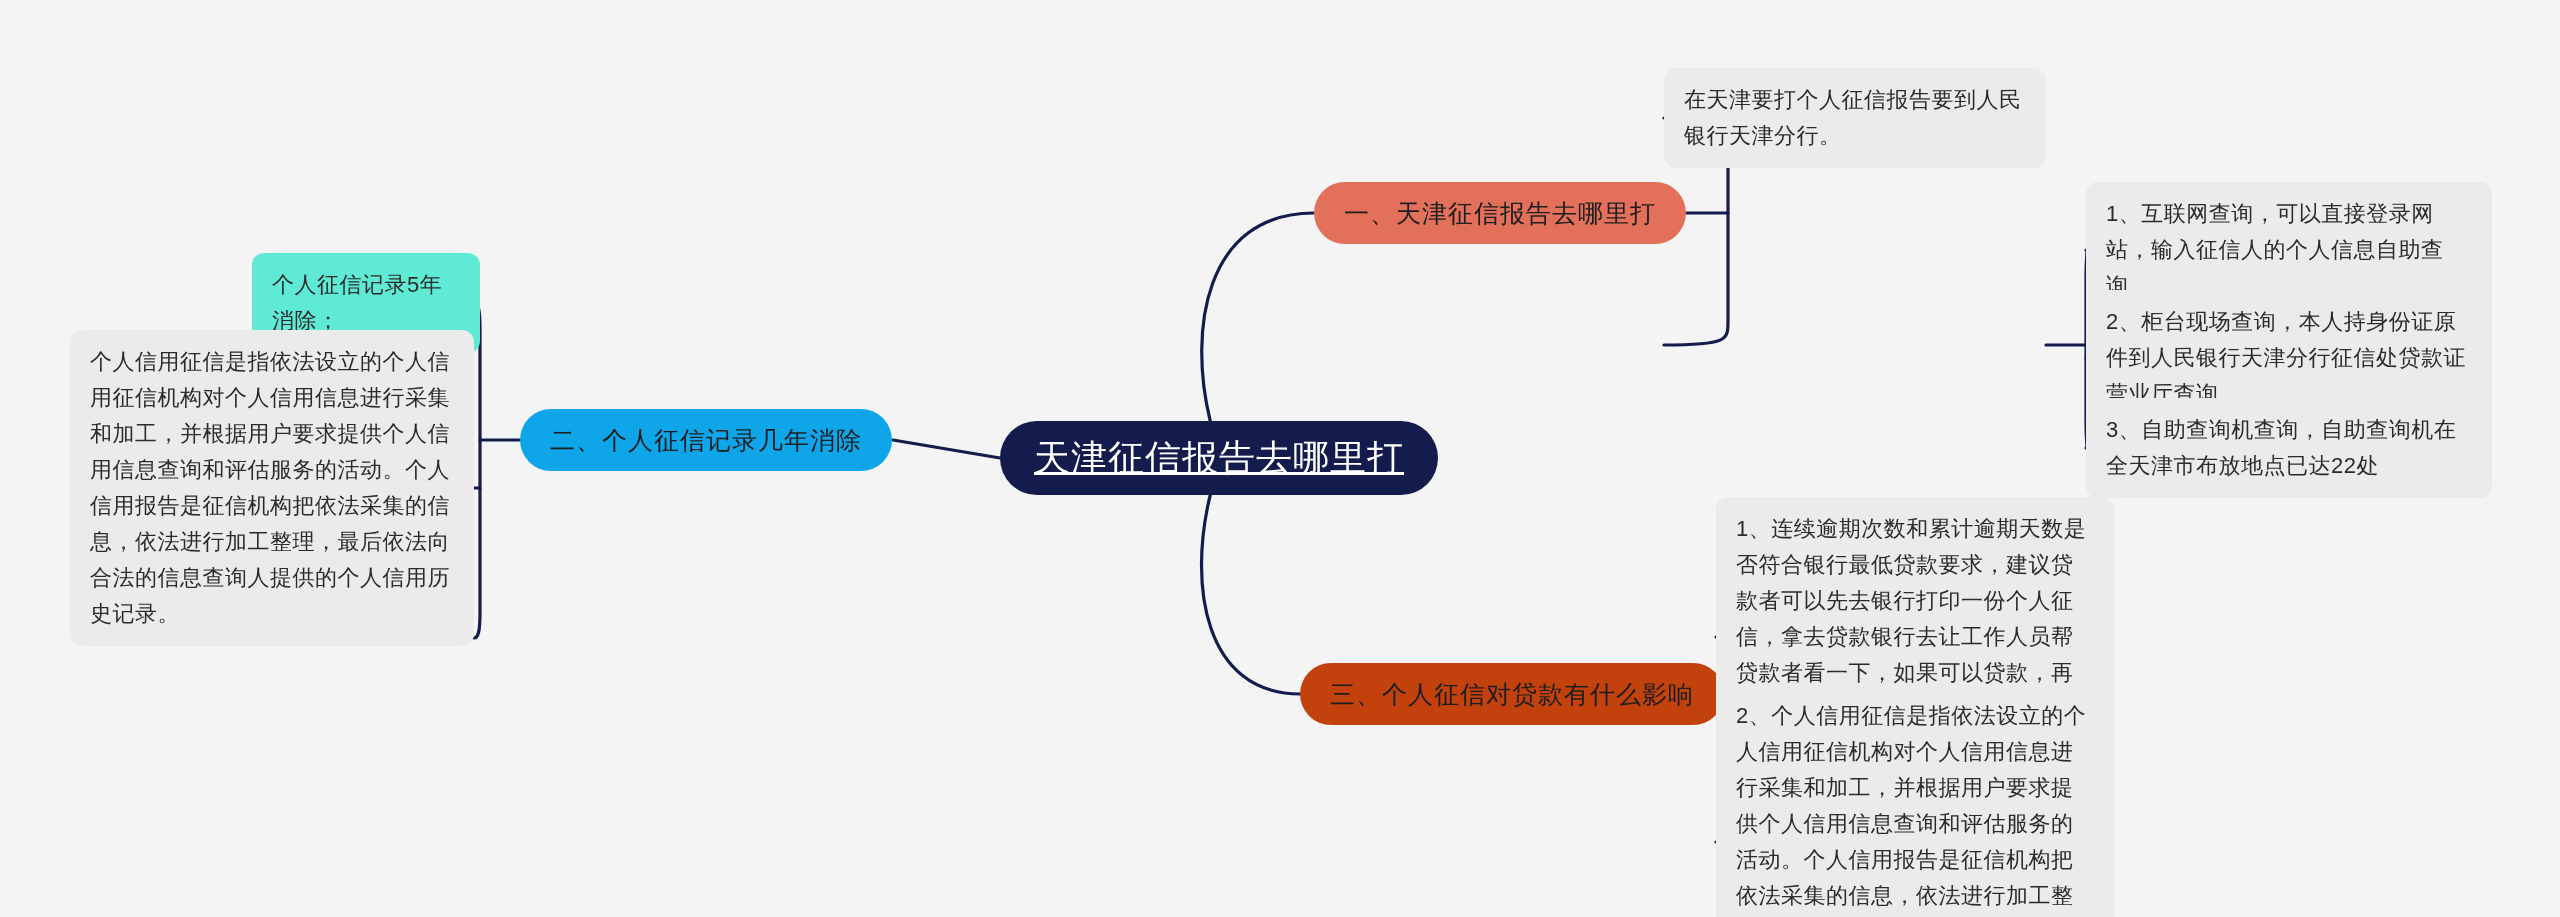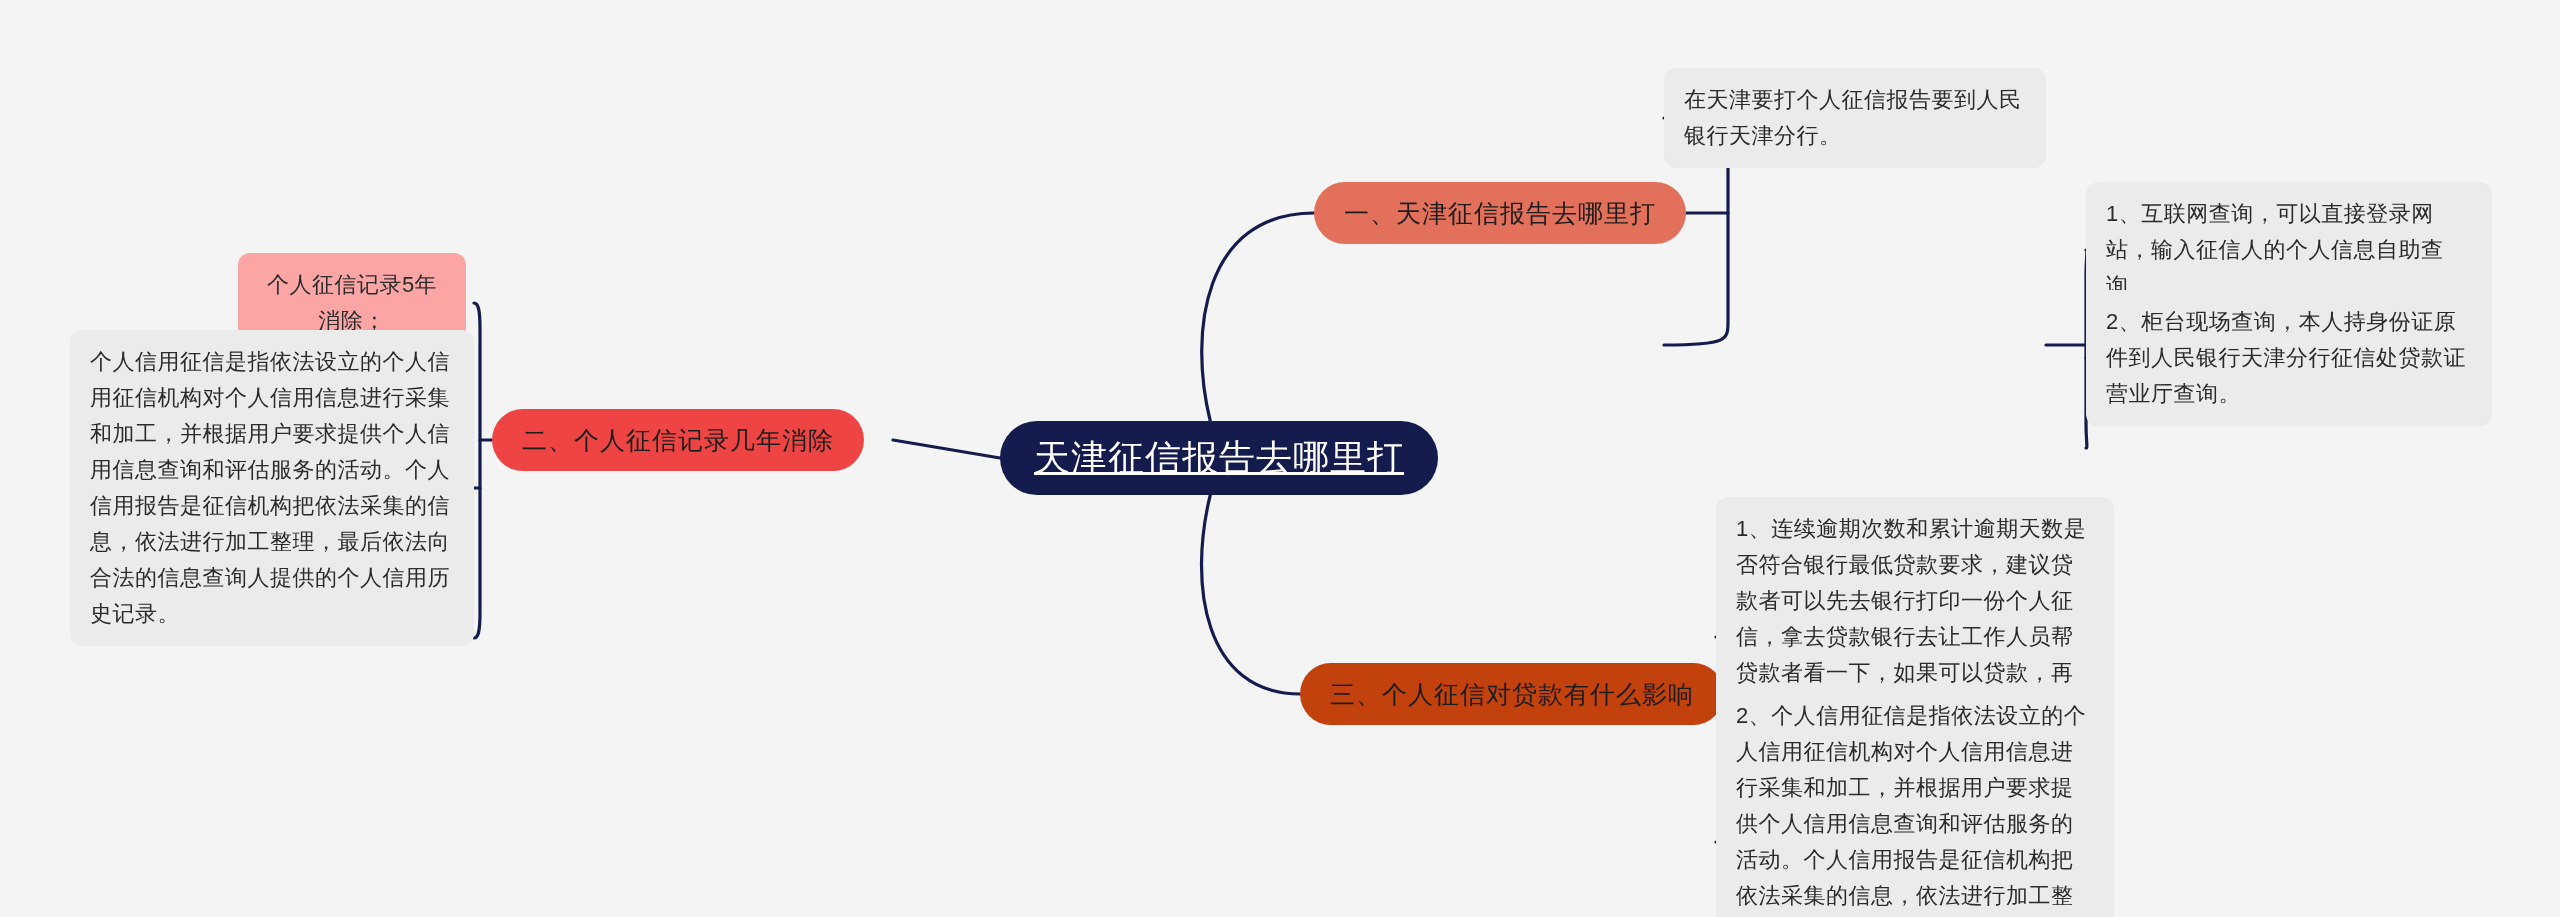--- a/index.html
+++ b/index.html
@@ -109,26 +109,29 @@
 
 
   <div class="node leaf" style="left: 2086px; top: 182px; width: 406px; background: rgb(235, 235, 235); color: rgb(43, 43, 43);">
     <span>1、互联网查询，可以直接登录网站，输入征信人的个人信息自助查询。</span>
   </div>
 
   <div class="node leaf" style="left: 2086px; top: 290px; width: 406px; background: rgb(235, 235, 235); color: rgb(43, 43, 43);">
     <span>2、柜台现场查询，本人持身份证原件到人民银行天津分行征信处贷款证营业厅查询。</span>
   </div>
 
+  <div class="node leaf" style="left: 2086px; top: 398px; width: 406px; background: rgb(235, 235, 235); color: rgb(43, 43, 43);">
+    <span>3、自助查询机查询，自助查询机在全天津市布放地点已达22处</span>
+  </div>
 
-  <div class="node branch" style="left: 492px; top: 409px; background: #ef4444; color: rgb(29, 29, 29);">
+  <div class="node branch" style="left: 520px; top: 409px; background: #0ea5e9; color: rgb(29, 29, 29);">
     <span>二、个人征信记录几年消除</span>
   </div>
 
-  <div class="node leaf r-align" style="left: 238px; top: 253px; width: 228px; background: #fca5a5; color: rgb(43, 43, 43); text-align: center;">
+  <div class="node leaf r-align" style="left: 252px; top: 253px; width: 228px; background: #5eead4; color: rgb(43, 43, 43);">
     <span>个人征信记录5年消除；</span>
   </div>
 
   <div class="node leaf" style="left: 70px; top: 330px; width: 404px; background: rgb(235, 235, 235); color: rgb(43, 43, 43);">
     <span>个人信用征信是指依法设立的个人信用征信机构对个人信用信息进行采集和加工，并根据用户要求提供个人信用信息查询和评估服务的活动。个人信用报告是征信机构把依法采集的信息，依法进行加工整理，最后依法向合法的信息查询人提供的个人信用历史记录。</span>
   </div>
 
 
   <div class="node branch" style="left: 1300px; top: 663px; background: #c2410c; color: rgb(29, 29, 29);">
     <span>三、个人征信对贷款有什么影响</span>

